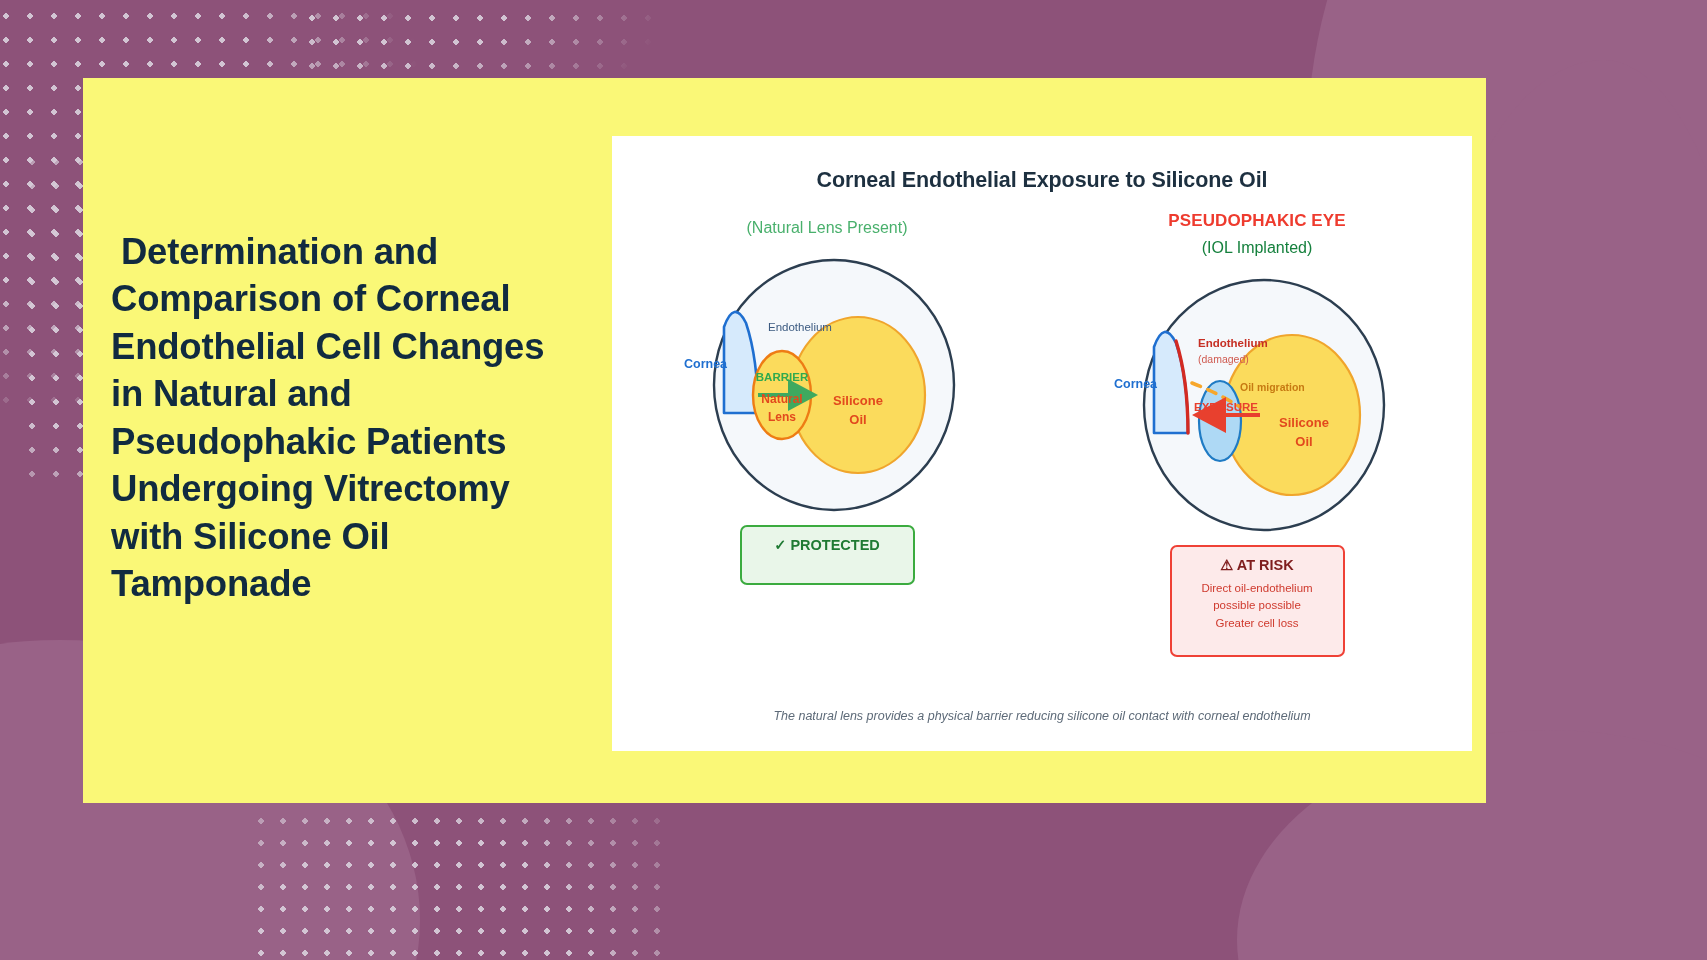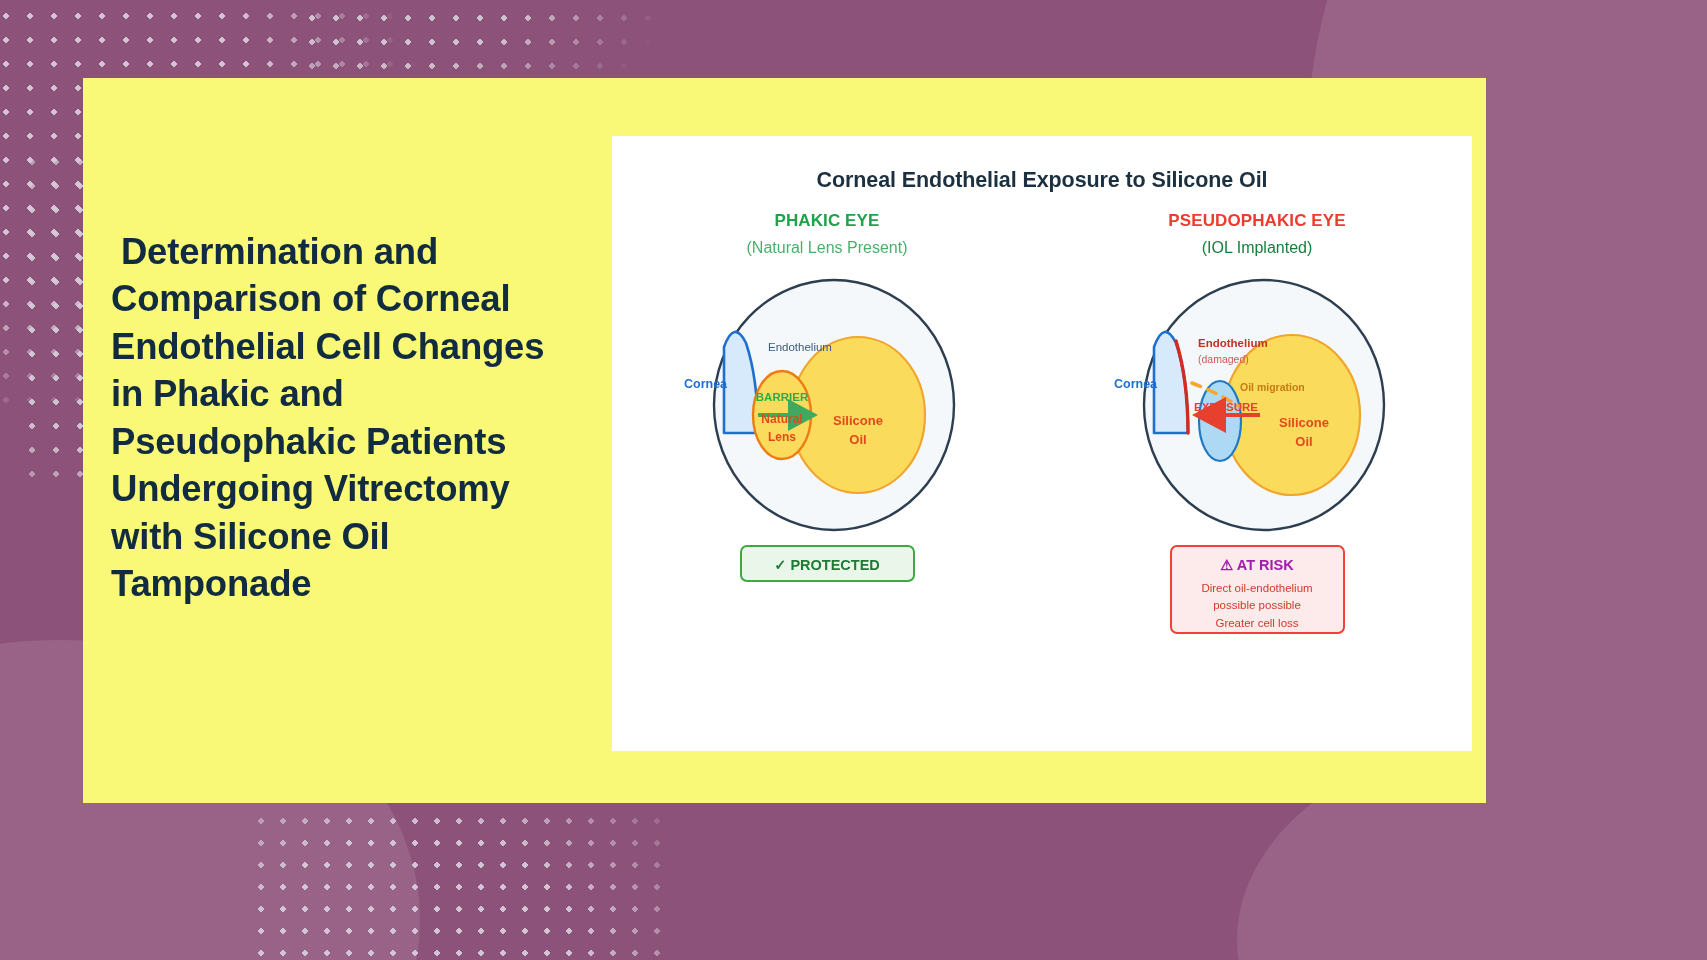--- a/index.html
+++ b/index.html
@@ -161,38 +161,38 @@
     height: 260px;
     margin: 18px auto 0;
   }
   .eye-svg { display: block; }
 
   
   .status-box {
     width: 175px;
     margin: 10px auto 0;
     border-radius: 7px;
-    padding: 10px 6px 0;
+    padding: 10px 6px 23px;
     text-align: center;
   }
   .status-protected {
     background: #e9f6e9;
     border: 2px solid #3bab3f;
   }
   .status-atrisk {
     background: #fdeaea;
     border: 2px solid #ef4136;
   }
   .status-title {
     font-size: 14.5px;
     font-weight: bold;
     margin-bottom: 7px;
   }
   .status-protected .status-title { color: #1f7a33; }
-  .status-atrisk .status-title { color: #a21caf; }
+  .status-atrisk .status-title { color: #7f1d1d; }
   .status-lines {
     font-size: 11.5px;
     line-height: 1.52;
   }
   .status-protected .status-lines { color: #35773c; }
   .status-atrisk .status-lines { color: #cf3a2e; }
 
   
   #diagram-footer {
     position: absolute;
@@ -215,31 +215,30 @@
   <div class="blob blob-bottomright"></div>
 
   <div class="dots dots-topleft"></div>
   <div class="dots dots-topleft2"></div>
   <div class="dots dots-topedge"></div>
   <div class="dots dots-bottomleft"></div>
 
   <div id="yellow-panel">
 
     <div id="title-block">
-      <h1 id="slide-title"> Determination and Comparison of Corneal Endothelial Cell Changes in Phakic and Pseudophakic Patients Undergoing Vitrectomy with Silicone Oil Tamponade</h1>
+      <h1 id="slide-title"> Determination and Comparison of Corneal Endothelial Cell Changes in Natural and Pseudophakic Patients Undergoing Vitrectomy with Silicone Oil Tamponade</h1>
     </div>
 
     <div id="diagram-card">
 
       <div id="diagram-title">Corneal Endothelial Exposure to Silicone Oil</div>
 
       <div id="panels">
 
         <div class="panel">
-          <div class="panel-heading heading-phakic">PHAKIC EYE</div>
           <div class="panel-sub sub-phakic">(Natural Lens Present)</div>
 
           <div class="eye-wrap">
             <svg class="eye-svg" width="330" height="260" viewBox="0 0 330 260">
 
               <ellipse cx="172" cy="130" rx="120" ry="125" fill="#f5f8fb" stroke="#2c3e50" stroke-width="2.4"></ellipse>
 
               <path d="M 62 158 L 62 72 Q 72 44 84 68 Q 96 104 96 158 Z" fill="#d6eafc" stroke="#1f6fd0" stroke-width="2.6" stroke-linejoin="round"></path>
 
               <ellipse cx="196" cy="140" rx="67" ry="78" fill="#fbdb5c" stroke="#f0a52c" stroke-width="2.2"></ellipse>
@@ -311,16 +310,17 @@
             <div class="status-lines">
               <div>Direct oil-endothelium</div>
               <div>possible possible</div>
               <div>Greater cell loss</div>
             </div>
           </div>
         </div>
 
       </div>
 
+      <div id="diagram-footer">The natural lens provides a physical barrier reducing silicone oil contact with corneal endothelium</div>
 
     </div>
   </div>
 </div>
 
 </body></html>

